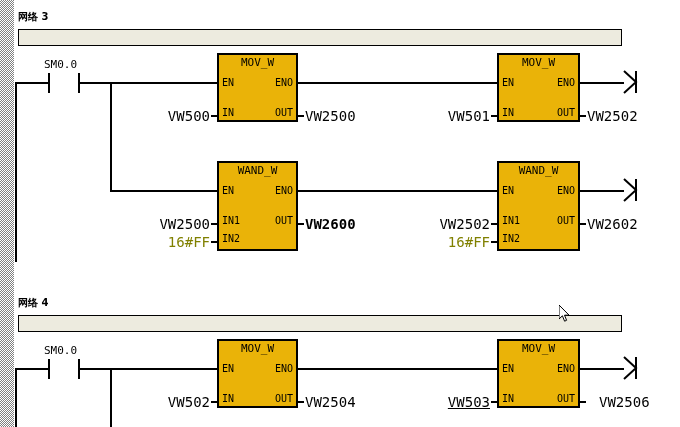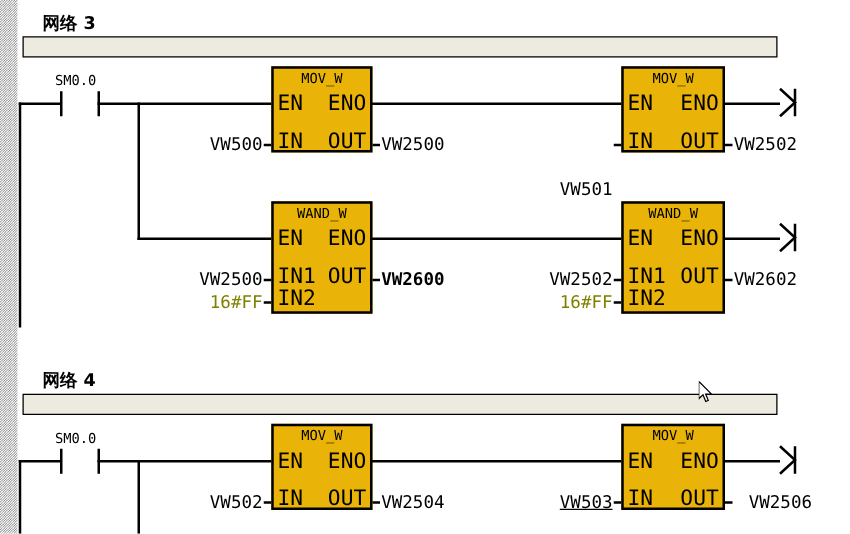--- a/index.html
+++ b/index.html
@@ -24,22 +24,22 @@
   }
 
   
   .rail{position:absolute;background:#000;width:2px;}
   .hline{position:absolute;background:#000;height:2px;}
   .vline{position:absolute;background:#000;width:2px;}
 
   .netlabel{
     position:absolute;
     font-family:"DejaVu Sans", sans-serif;
-    font-size:14px;font-weight:bold;color:#000;
-    white-space:nowrap;letter-spacing:0px;margin-left:16px;
+    font-size:10px;font-weight:bold;color:#000;
+    white-space:nowrap;letter-spacing:0px;
   }
   .commentbar{
     position:absolute;
     background:#edebdf;
     border:1px solid #000;
     box-sizing:border-box;
   }
 
   
   .contactbar{position:absolute;background:#000;width:2px;height:20px;}
@@ -57,21 +57,21 @@
   }
   .fbox .ftitle{
     position:absolute;left:0;right:0;top:1px;
     text-align:center;
     font-family:"DejaVu Sans Mono","Liberation Mono",monospace;
     font-size:11px;color:#000;line-height:13px;
   }
   .pin{
     position:absolute;
     font-family:"DejaVu Sans Mono","Liberation Mono",monospace;
-    font-size:17px;color:#000;white-space:nowrap;line-height:12px;
+    font-size:10px;color:#000;white-space:nowrap;line-height:12px;
   }
   .pin.left{left:3px;text-align:left;}
   .pin.right{right:3px;text-align:right;}
 
   .operand{
     position:absolute;
     font-family:"DejaVu Sans Mono","Liberation Mono",monospace;
     font-size:14px;color:#000;white-space:nowrap;line-height:12px;
   }
   .operand.r{text-align:right;}
@@ -124,21 +124,21 @@
 
   <div class="hline" style="left:297px;top:82px;width:201px;"></div>
 
   <div class="fbox" style="left:497px;top:53px;width:83px;height:69px;">
     <div class="ftitle">MOV_W</div>
     <div class="pin left" style="top:22px;">EN</div>
     <div class="pin right" style="top:22px;">ENO</div>
     <div class="pin left" style="top:52px;">IN</div>
     <div class="pin right" style="top:52px;">OUT</div>
   </div>
-  <div class="operand r" style="left:438px;top:110px;width:52px;margin-top:36px;">VW501</div>
+  <div class="operand r" style="left:438px;top:110px;width:52px;">VW501</div>
   <div class="nub" style="left:491px;top:115px;"></div>
   <div class="nub" style="left:580px;top:115px;"></div>
   <div class="operand" style="left:587px;top:110px;">VW2502</div>
 
   <div class="hline" style="left:579px;top:82px;width:45px;"></div>
   <svg class="contarrow" style="left:622px;top:70px;" viewBox="0 0 16 24">
     <polyline points="2,1 14,12 2,23" fill="none" stroke="#000" stroke-width="2"></polyline>
     <line x1="14" y1="1" x2="14" y2="23" stroke="#000" stroke-width="2"></line>
   </svg>
 

